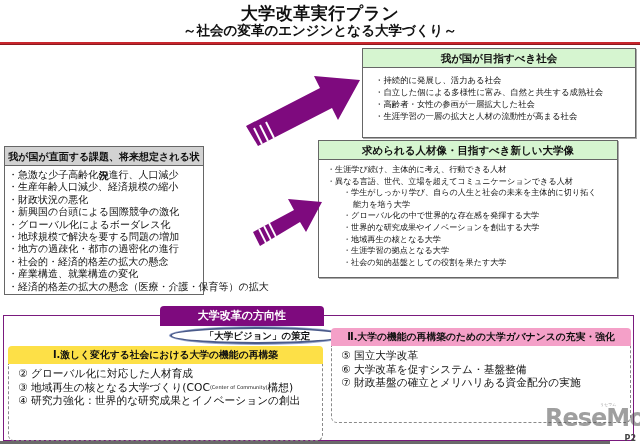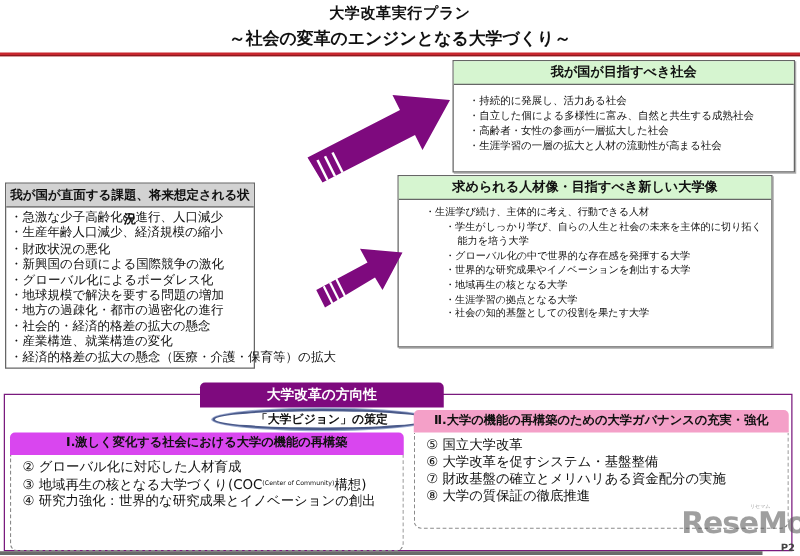--- a/index.html
+++ b/index.html
@@ -1,55 +1,55 @@
 <!DOCTYPE html>
 <html><head>
 <meta charset="utf-8">
 <style>
   * { box-sizing: border-box; margin: 0; padding: 0; }
   html, body { width: 640px; height: 445px; background: #ffffff; overflow: hidden; }
   body { position: relative; font-family: "DejaVu Sans", "Liberation Sans", sans-serif; color: #111; }
 
-  .title { position: absolute; left: 0; top: 2px; width: 640px; text-align: center; font-size: 12px; font-weight: bold; letter-spacing: 0.5px; }
+  .title { position: absolute; left: 0; top: 2px; width: 640px; text-align: center; font-size: 17px; font-weight: bold; letter-spacing: 0.5px; }
   .subtitle { position: absolute; left: 0; top: 22px; width: 640px; text-align: center; font-size: 13.5px; font-weight: bold; }
   .red-rule { position: absolute; left: 0; top: 42px; width: 640px; height: 3px; background: #c8262d; border-bottom: 1px solid #8c1a1f; }
 
   .box { position: absolute; background: #fff; border: 1px solid #666; }
   .box-head { text-align: center; font-weight: bold; font-size: 10.5px; border-bottom: 1px solid #666; }
   .green-head { background: #d6f5d0; }
   .gray-head { background: #d2d2d2; }
   .box ul { list-style: none; font-size: 8.3px; line-height: 12.2px; }
   .box li { white-space: nowrap; }
 
   .society { left: 362px; top: 48px; width: 274px; height: 90px; box-shadow: 1px 1px 0 #aaa; }
   .society .box-head { height: 19px; line-height: 19px; }
   .society ul { padding: 6px 0 0 12px; font-size: 8.4px; line-height: 12px; }
 
   .jinzai { left: 318px; top: 140px; width: 300px; height: 138px; box-shadow: 1px 1px 0 #aaa; }
   .jinzai .box-head { height: 19px; line-height: 19px; }
-  .jinzai ul { padding: 4px 0 0 8px; font-size: 8.1px; line-height: 11.6px; margin-left: 13px; }
+  .jinzai ul { padding: 4px 0 0 8px; font-size: 8.1px; line-height: 11.6px; }
   .jinzai li.sub { padding-left: 16px; }
   .jinzai li.cont { padding-left: 26px; }
 
   .issues { left: 4px; top: 146px; width: 200px; height: 149px; }
   .issues .box-head { height: 19px; line-height: 19px; font-size: 10px; }
   .issues ul { padding: 3px 0 0 3px; font-size: 10px; line-height: 12.4px; }
 
   .arrow { position: absolute; }
 
   .direction-frame { position: absolute; left: 3px; top: 315px; width: 631px; height: 126px; border: 1px solid #7a1a7e; border-top: 1.5px solid #7a1a7e; }
-  .direction-tab { position: absolute; left: 160px; top: 306px; width: 195px; height: 20px; background: #7e0a7e; color: #fff; font-weight: bold; font-size: 11px; text-align: center; line-height: 20px; border-radius: 4px 4px 0 0; }
+  .direction-tab { position: absolute; left: 160px; top: 306px; width: 164px; height: 20px; background: #7e0a7e; color: #fff; font-weight: bold; font-size: 11px; text-align: center; line-height: 20px; border-radius: 4px 4px 0 0; }
   .vision-oval { position: absolute; left: 170px; top: 327px; width: 175px; height: 17px; border: 2px solid #4a5a8a; border-radius: 50%; background: #fff; box-shadow: 0 0 0 1px #9aa8cf; text-align: center; font-size: 9.5px; font-weight: bold; line-height: 14px; }
 
   .panel { position: absolute; }
   .panel-head { height: 18px; line-height: 18px; text-align: center; font-weight: bold; font-size: 9.8px; border-radius: 4px 4px 0 0; white-space: nowrap; }
   .panel-body { border: 1px dashed #8a8a8a; border-top: none; border-radius: 0 0 6px 6px; padding: 3px 0 0 9px; font-size: 10.7px; line-height: 13.6px; height: 77px; }
   .panel-body li { list-style: none; white-space: nowrap; }
   .panel.left { left: 8px; top: 346px; width: 315px; }
-  .panel.left .panel-head { background: #d946ef; }
+  .panel.left .panel-head { background: #fde047; }
   .panel.right { left: 331px; top: 328px; width: 300px; }
   .panel.right .panel-head { background: #f4a0c8; }
   .small { font-size: 5px; vertical-align: middle; }
 
   .bottom-rule { position: absolute; left: 0; top: 441px; width: 610px; height: 3px; background: #6a6a6a; }
   .page-num { position: absolute; right: 4px; top: 434px; font-size: 8px; font-weight: bold; color: #444; }
   .watermark { position: absolute; left: 545px; top: 404px; font-size: 24px; font-weight: bold; color: rgba(80,80,80,0.55); letter-spacing: -1px; }
   .watermark-small { position: absolute; left: 600px; top: 402px; font-size: 4px; color: rgba(80,80,80,0.55); }
 </style>
 </head>
@@ -66,20 +66,21 @@
     <li>・自立した個による多様性に富み、自然と共生する成熟社会</li>
     <li>・高齢者・女性の参画が一層拡大した社会</li>
     <li>・生涯学習の一層の拡大と人材の流動性が高まる社会</li>
   </ul>
 </div>
 
 <div class="box jinzai">
   <div class="box-head green-head">求められる人材像・目指すべき新しい大学像</div>
   <ul>
     <li>・生涯学び続け、主体的に考え、行動できる人材</li>
+    <li>・異なる言語、世代、立場を超えてコミュニケーションできる人材</li>
     <li class="sub">・学生がしっかり学び、自らの人生と社会の未来を主体的に切り拓く</li>
     <li class="cont">能力を培う大学</li>
     <li class="sub">・グローバル化の中で世界的な存在感を発揮する大学</li>
     <li class="sub">・世界的な研究成果やイノベーションを創出する大学</li>
     <li class="sub">・地域再生の核となる大学</li>
     <li class="sub">・生涯学習の拠点となる大学</li>
     <li class="sub">・社会の知的基盤としての役割を果たす大学</li>
   </ul>
 </div>
 
@@ -124,20 +125,19 @@
     <li>④ 研究力強化：世界的な研究成果とイノベーションの創出</li>
   </ul>
 </div>
 
 <div class="panel right">
   <div class="panel-head">Ⅱ.大学の機能の再構築のための大学ガバナンスの充実・強化</div>
   <ul class="panel-body">
     <li>⑤ 国立大学改革</li>
     <li>⑥ 大学改革を促すシステム・基盤整備</li>
     <li>⑦ 財政基盤の確立とメリハリある資金配分の実施</li>
-    <li>⑧ 大学の質保証の徹底推進</li>
   </ul>
 </div>
 
 <div class="watermark">ReseMom.</div>
 <div class="watermark-small">リセマム</div>
 <div class="bottom-rule"></div>
 <div class="page-num">P2</div>
 
 </body></html>

